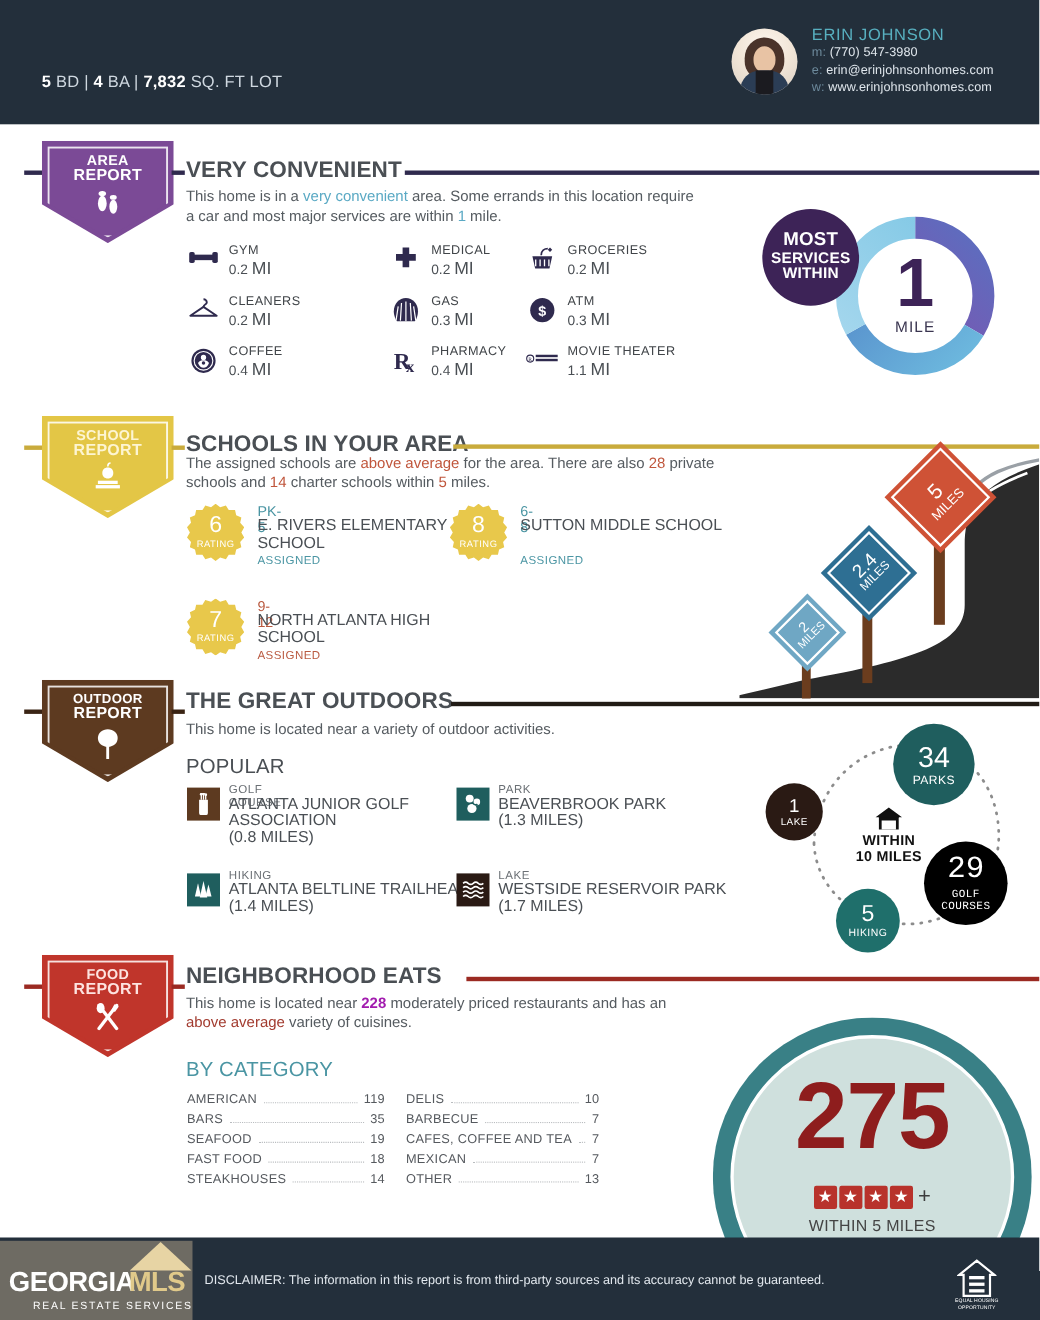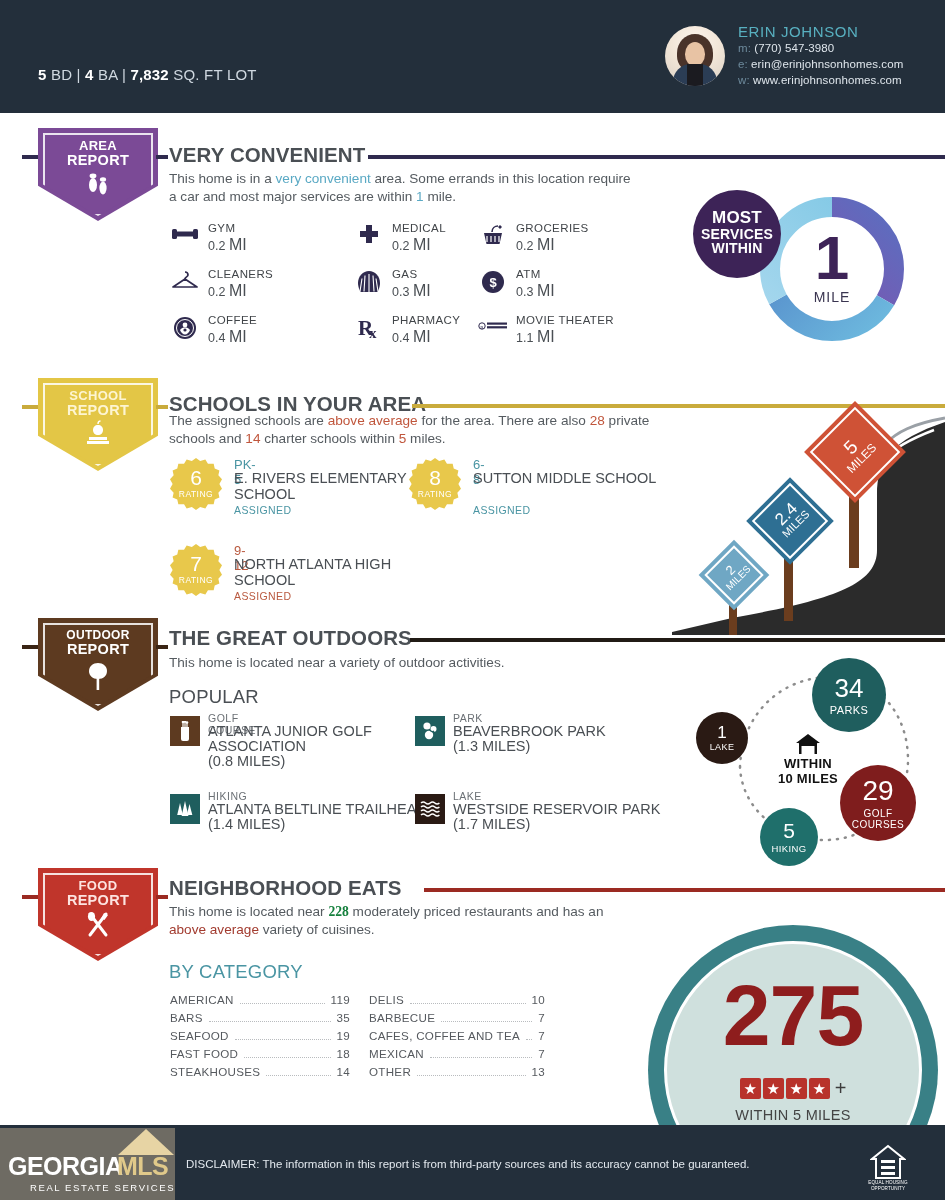--- a/index.html
+++ b/index.html
@@ -566,21 +566,21 @@
 
   <svg style="position:absolute;left:680px;top:655px;" width="265" height="215" viewBox="0 0 265 215">
     <path d="M60 112 C 62 55, 105 22, 150 22 C 200 22, 228 60, 228 105 C 228 150, 190 185, 145 185 C 100 185, 62 155, 60 112Z" fill="none" stroke="#8c8c8c" stroke-width="2.5" stroke-dasharray="1 7" stroke-linecap="round"></path>
   </svg>
 
   <div class="ocircle" style="left:812px;top:658px;width:74px;height:74px;background:#1f5e5e;">
     <div class="n" style="font-size:26px;">34</div>
     <div class="l" style="font-size:11px;margin-top:4px;">PARKS</div>
   </div>
 
-  <div class="ocircle" style="left:840px;top:765px;width:76px;height:76px;background:#7f1d1d;">
+  <div class="ocircle" style="left:840px;top:765px;width:76px;height:76px;background:#000000;font-family:Liberation Mono, monospace;">
     <div class="n" style="font-size:28px;">29</div>
     <div class="l" style="font-size:10px;margin-top:3px;text-align:center;line-height:1.1;">GOLF COURSES</div>
   </div>
 
   <div class="ocircle" style="left:760px;top:808px;width:58px;height:58px;background:#1f6f6b;">
     <div class="n" style="font-size:21px;">5</div>
     <div class="l" style="font-size:9.5px;margin-top:3px;">HIKING</div>
   </div>
 
   <div class="ocircle" style="left:696px;top:712px;width:52px;height:52px;background:#2a1a14;">
@@ -618,21 +618,21 @@
         <ellipse cx="8.5" cy="5.5" rx="3.6" ry="4.6" fill="#fff"></ellipse>
         <path d="M21 2l4 2-3.5 5-3-2z" fill="#fff"></path>
       </svg>
     </div>
   </div>
   <div class="stub2" style="top:895px;background:#9b2a22;"></div>
   <div class="sec-title" style="left:169px;top:876px;">NEIGHBORHOOD EATS</div>
   <div class="sec-rule" style="top:888px;left:424px;background:#9b2a22;"></div>
 
   <div class="sec-desc" style="top:903px;width:450px;">
-    <span>This home is located near </span><span style="color:#15803d;font-weight:bold;font-family:Liberation Serif, serif;">228</span><span> moderately priced restaurants and has an </span><span style="color:#a23b2f;">above average</span><span> variety of cuisines.</span>
+    <span>This home is located near </span><span style="color:#a21caf;font-weight:bold;">228</span><span> moderately priced restaurants and has an </span><span style="color:#a23b2f;">above average</span><span> variety of cuisines.</span>
   </div>
 
   <div class="bycat">BY CATEGORY</div>
 
   <div class="catrow" style="left:170px;top:993px;width:180px;">
     <span class="nm">AMERICAN</span>
       <span class="dots"></span>
       <span class="vl">119</span>
   </div>
   <div class="catrow" style="left:170px;top:1011px;width:180px;">

